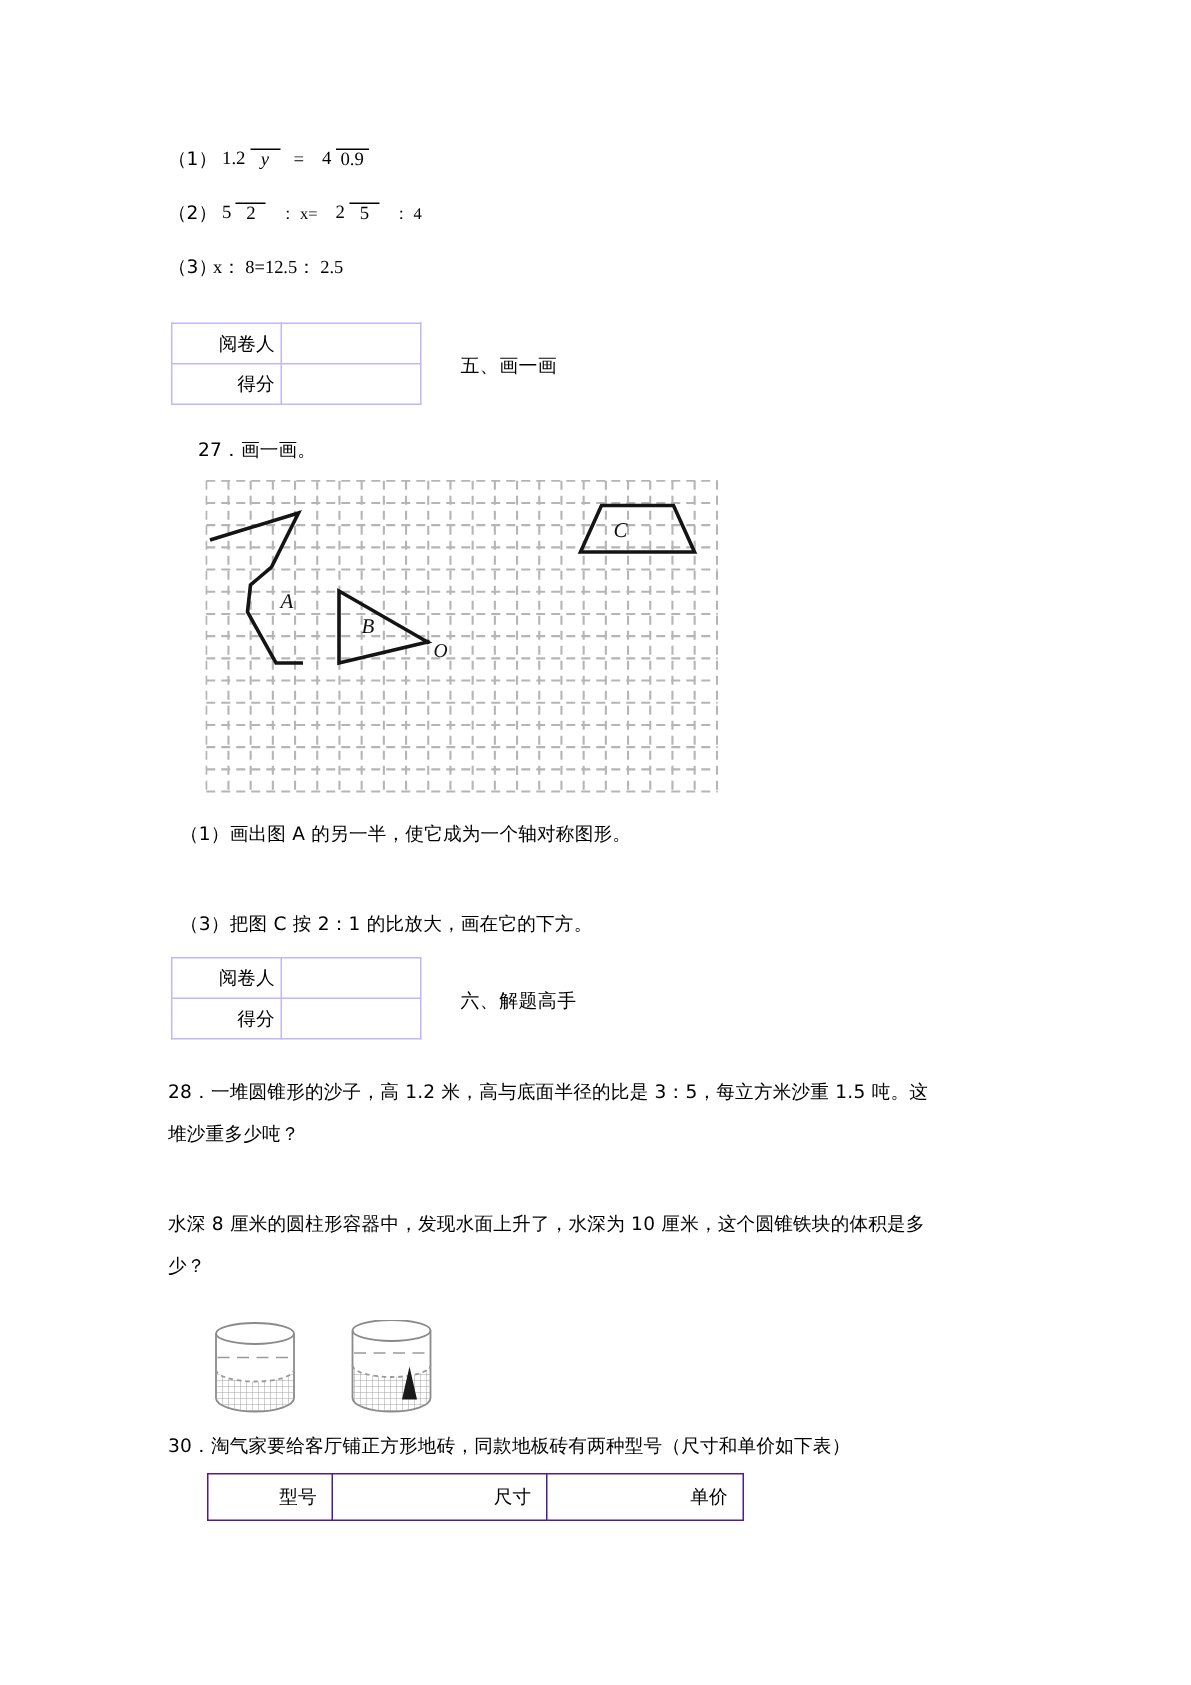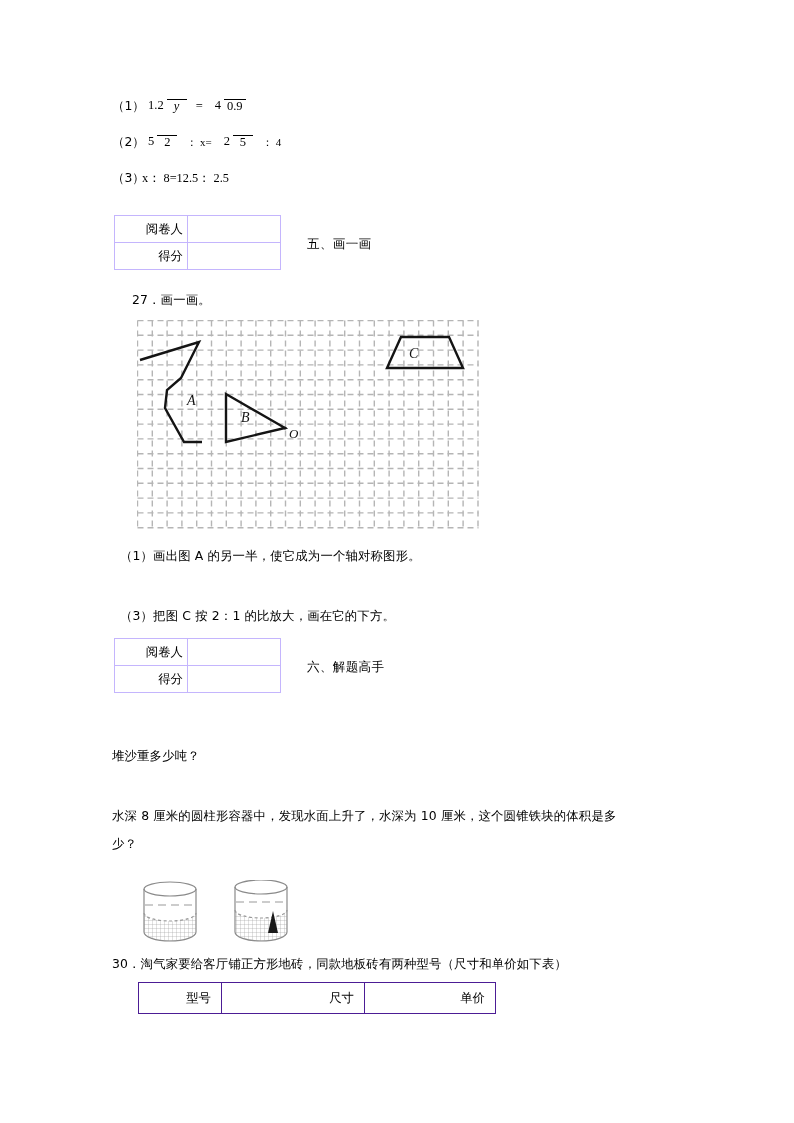--- a/index.html
+++ b/index.html
@@ -248,20 +248,21 @@
       <td class="val"></td>
     </tr>
     <tr>
       <td class="lbl">得分</td>
       <td class="val"></td>
     </tr>
   </tbody>
     </table>
   <div class="sec-title" style="left:262px; top:659px;">六、解题高手</div>
 
+  <div class="qline" style="left:112px; top:720px;">28．一堆圆锥形的沙子，高 1.2 米，高与底面半径的比是 3：5，每立方米沙重 1.5 吨。这</div>
   <div class="qline" style="left:112px; top:748px;">堆沙重多少吨？</div>
 
   <div class="qline" style="left:112px; top:808px;">水深 8 厘米的圆柱形容器中，发现水面上升了，水深为 10 厘米，这个圆锥铁块的体积是多</div>
   <div class="qline" style="left:112px; top:836px;">少？</div>
 
   <div id="cyl-figs">
     <svg width="190" height="72" viewBox="0 0 190 72" xmlns="http://www.w3.org/2000/svg">
       <defs>
         <pattern id="hatch" width="4" height="4" patternUnits="userSpaceOnUse">
           <path d="M0 0 L0 4 M0 0 L4 0" stroke="#9a9a9a" stroke-width="0.6"></path>

